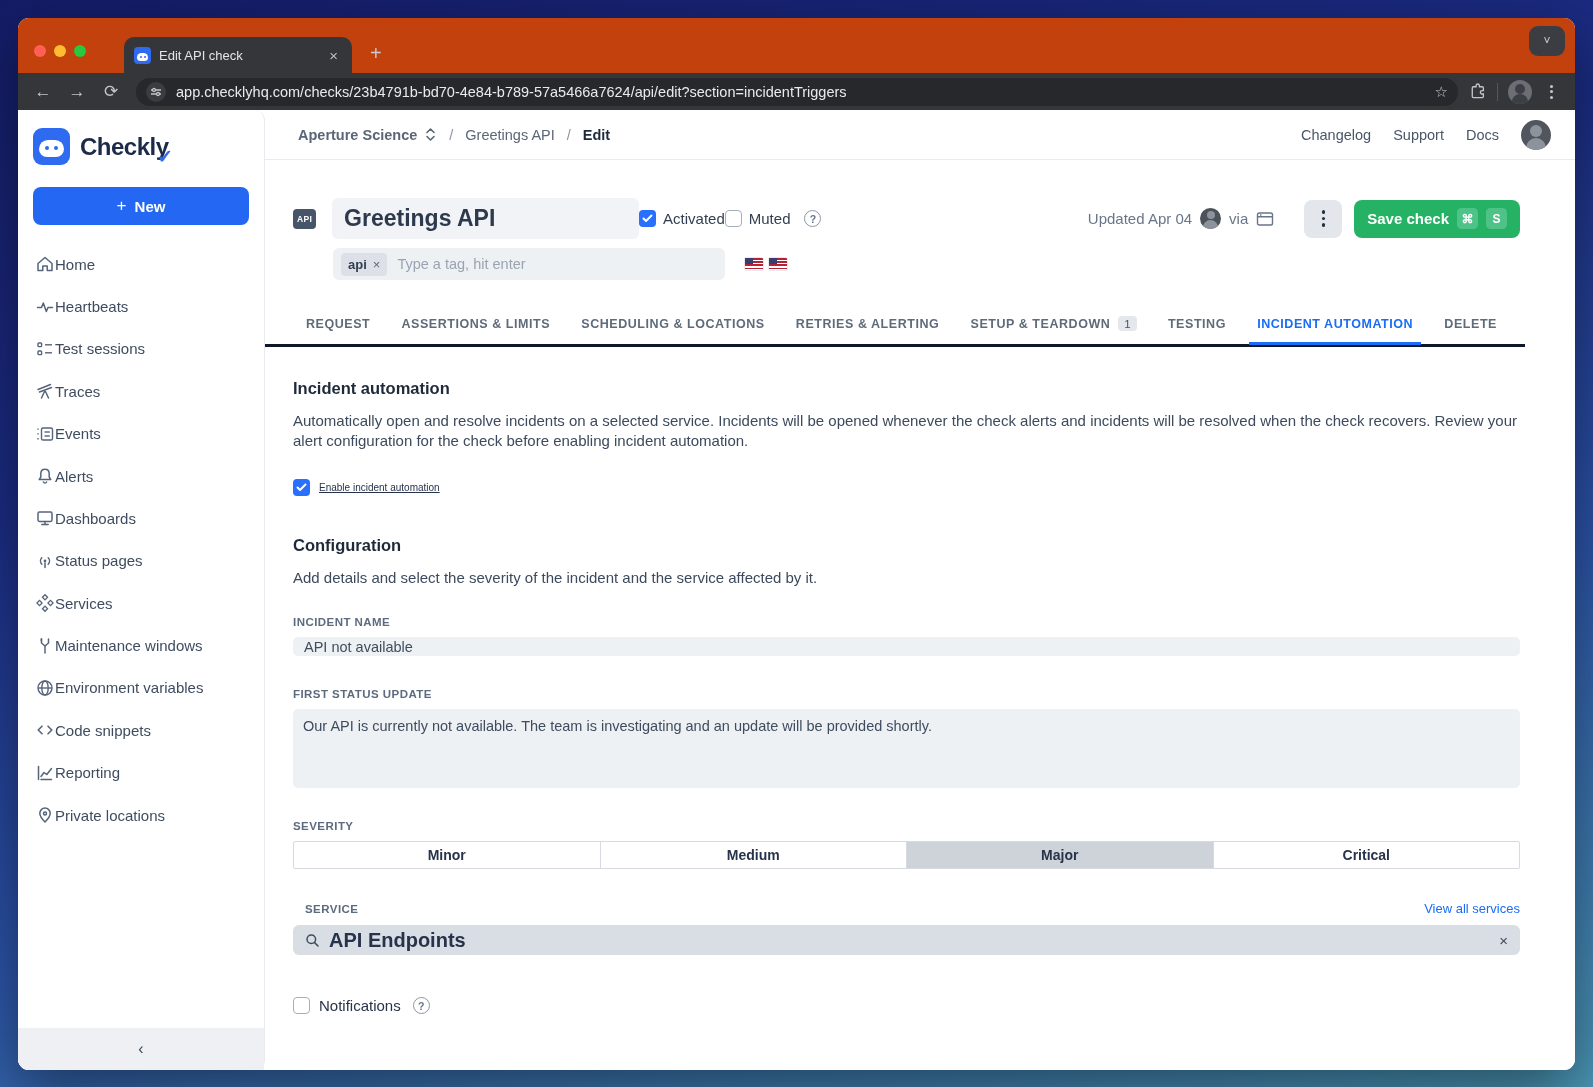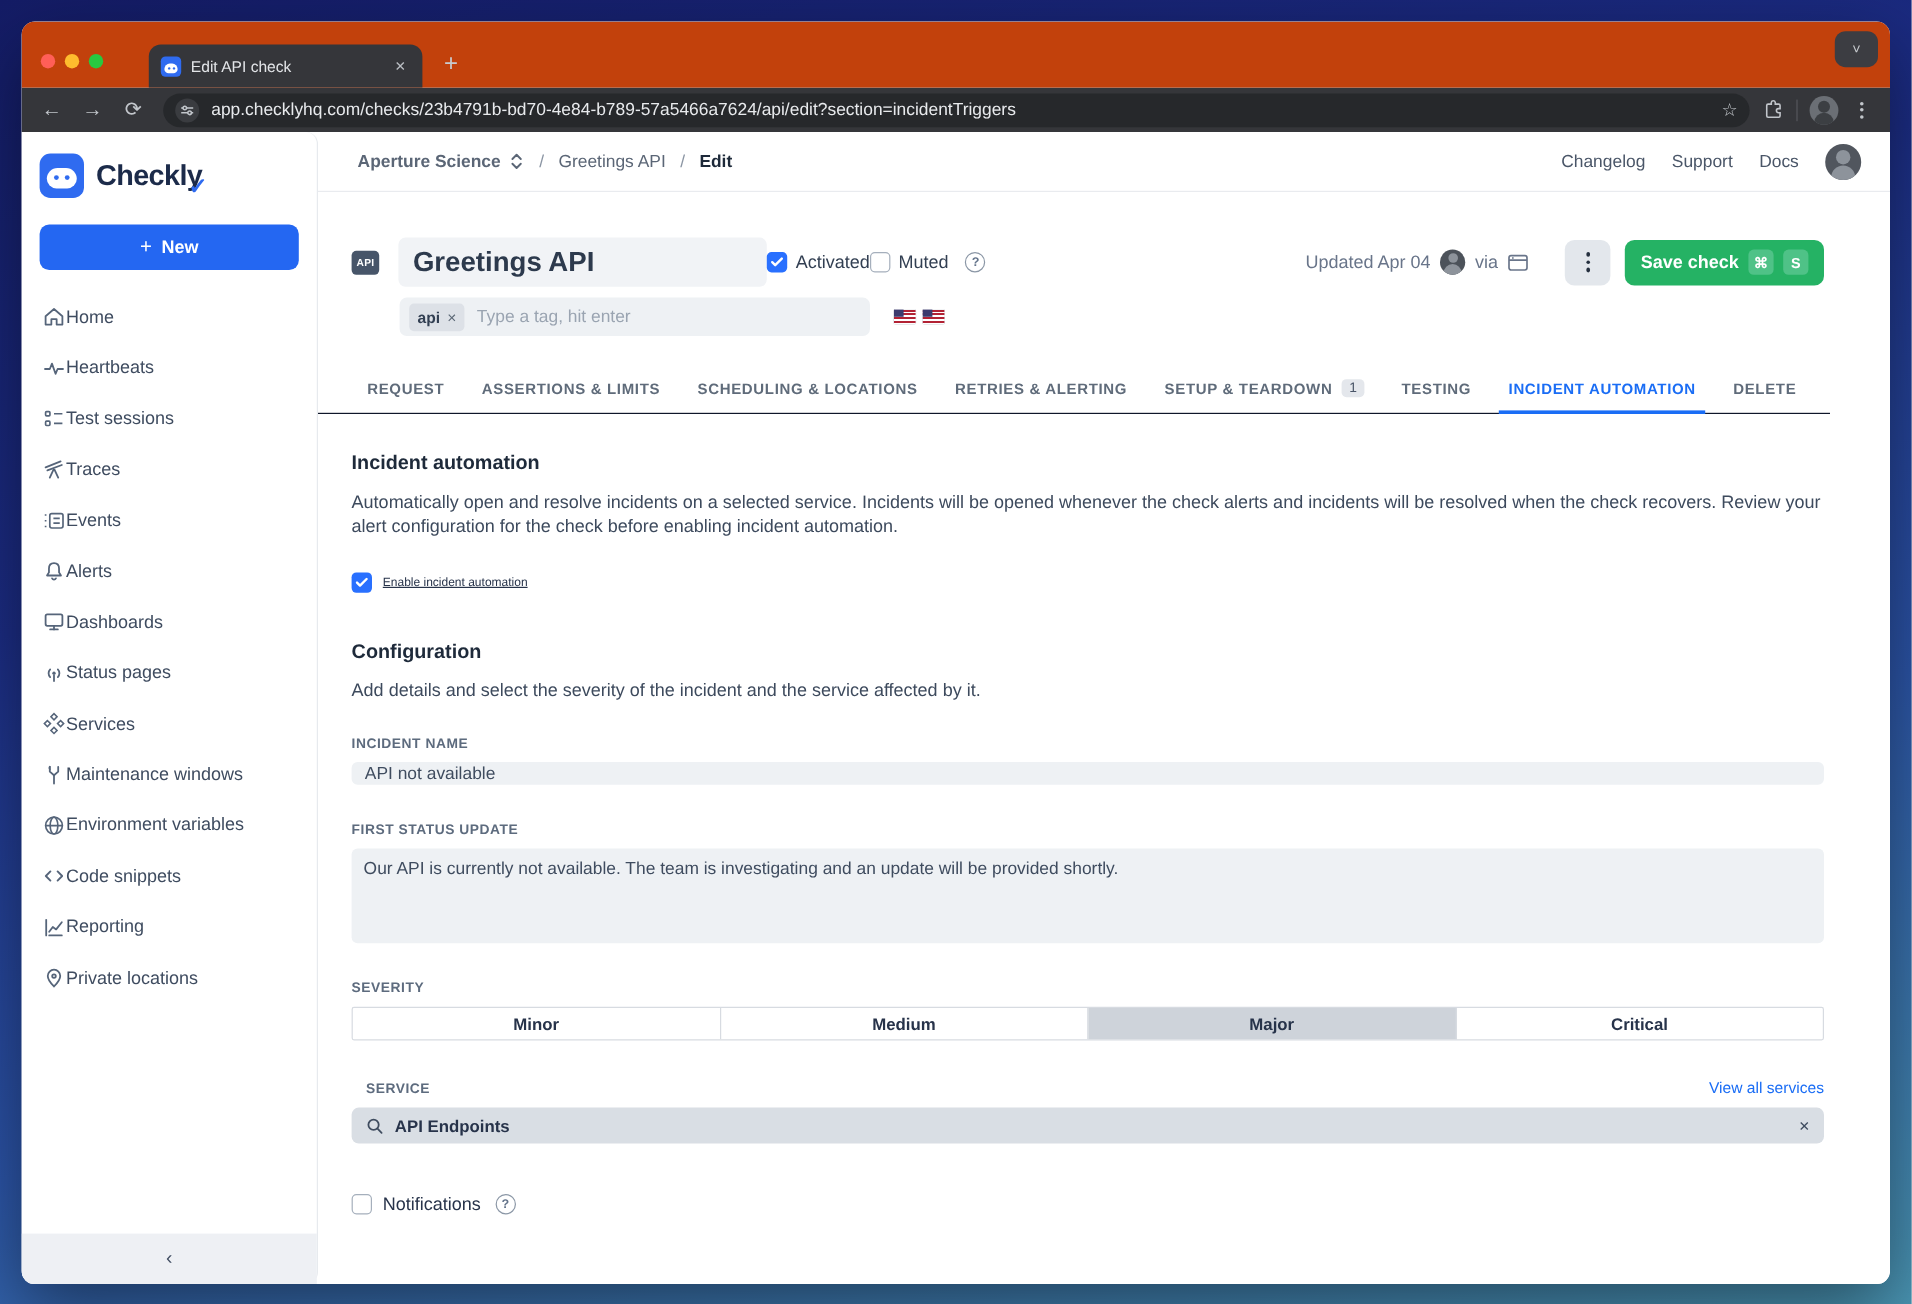--- a/index.html
+++ b/index.html
@@ -99,41 +99,41 @@
   
   .tag-row { display:flex; align-items:center; padding:9px 55px 0 28px; }
   .tag-box { width:392px; height:32px; background:#eef1f4; border-radius:6px; display:flex; align-items:center; padding:0 8px; gap:10px; margin-left:40px; }
   .tag-chip { background:#dde1e7; border-radius:4px; font-size:13px; font-weight:700; color:#323f52; padding:4px 7px; display:flex; align-items:center; gap:6px; }
   .tag-x { color:#5c6876; font-weight:400; font-size:13px; cursor:pointer; }
   .tag-ph { color:#9aa4b1; font-size:14.5px; }
   .flags { display:flex; gap:6px; margin-left:20px; }
   .flag { width:18px; height:12px; background:repeating-linear-gradient(180deg,#b22234 0 1.6px,#fff 1.6px 3.2px); position:relative; border-radius:1px; box-shadow:0 0 0 .5px #d0d4da; }
   .flag::before{content:"";position:absolute;left:0;top:0;width:8px;height:6px;background:#3c3b6e;}
   
-  .tabsbar { margin-top:26px; border-bottom:1px solid #0f172a; display:flex; padding:0 20px 0 33px; justify-content:space-between; max-width:1260px; }
+  .tabsbar { margin-top:26px; border-bottom:3px solid #0f172a; display:flex; padding:0 20px 0 33px; justify-content:space-between; max-width:1260px; }
   .ptab { font-size:12.5px; font-weight:700; letter-spacing:.55px; color:#5f6b7a; padding:10px 8px 13px 8px; position:relative; cursor:pointer; white-space:nowrap; display:flex; align-items:center; gap:8px; }
   .ptab.active { color:#1a6df5; }
   .ptab.active::after{content:"";position:absolute;left:0;right:0;bottom:-1px;height:3px;background:#1a6df5;}
   .tab-badge { background:#e4e7ec; color:#4a5568; font-size:11.5px; font-weight:400; border-radius:4px; padding:1.5px 6px; letter-spacing:0; }
   
   .section { padding:32px 55px 0 28px; }
   .h-sec { font-size:16.5px; font-weight:700; color:#1e2a3a; }
   .p-sec { font-size:15px; color:#3d4a5d; line-height:20px; margin-top:13px; max-width:1228px; }
   .enable-row { display:flex; align-items:center; gap:9px; margin-top:28px; font-size:10px; color:#27334a;text-decoration:underline; }
   .field-label { font-size:11.5px; font-weight:700; letter-spacing:.45px; color:#5d6b7e; margin-top:28px; display:flex; align-items:center; }
   .text-input { width:100%; height:19px; background:#eef1f4; border:none; border-radius:5px; font-family:inherit; font-size:14.5px; color:#3f4c5f; padding:0 11px; margin-top:9px; display:block; }
   .textarea { width:100%; height:79px; background:#eef1f4; border:none; border-radius:5px; font-family:inherit; font-size:14.5px; color:#3f4c5f; padding:9px 10px; margin-top:9px; resize:none; display:block; }
   .seg { display:flex; border:1px solid #d7dbe1; border-radius:2px; margin-top:9px; height:28px; background:#fff; }
   .seg-cell { flex:1; display:flex; align-items:center; justify-content:center; font-size:14px; font-weight:700; color:#27334a; border-right:1px solid #d7dbe1; cursor:pointer; }
   .seg-cell:last-child { border-right:none; }
   .seg-cell.selected { background:#ced3da; }
   .label-row { display:flex; align-items:baseline; justify-content:space-between; }
   .view-all { font-size:13px; color:#1a6df5; font-weight:400; letter-spacing:0; cursor:pointer; }
   .service-box { height:30px; background:#d9dee4; border-radius:6px; margin-top:9px; display:flex; align-items:center; padding:0 12px; gap:9px; }
-  .service-val { font-size:14px; font-weight:700; color:#27334a; flex:1; }
+  .service-val { font-size:20px; font-weight:700; color:#27334a; flex:1; }
   .svc-x { color:#3f4c5f; font-size:15px; cursor:pointer; }
   .notif-row { display:flex; align-items:center; gap:9px; margin-top:42px; padding:0 55px 0 28px; font-size:15px; color:#27334a; }
   .notif-row .help-circ { margin-left:3px; }
 </style>
 </head>
 <body>
 
 <div class="window">
 
   <div class="tabstrip">

